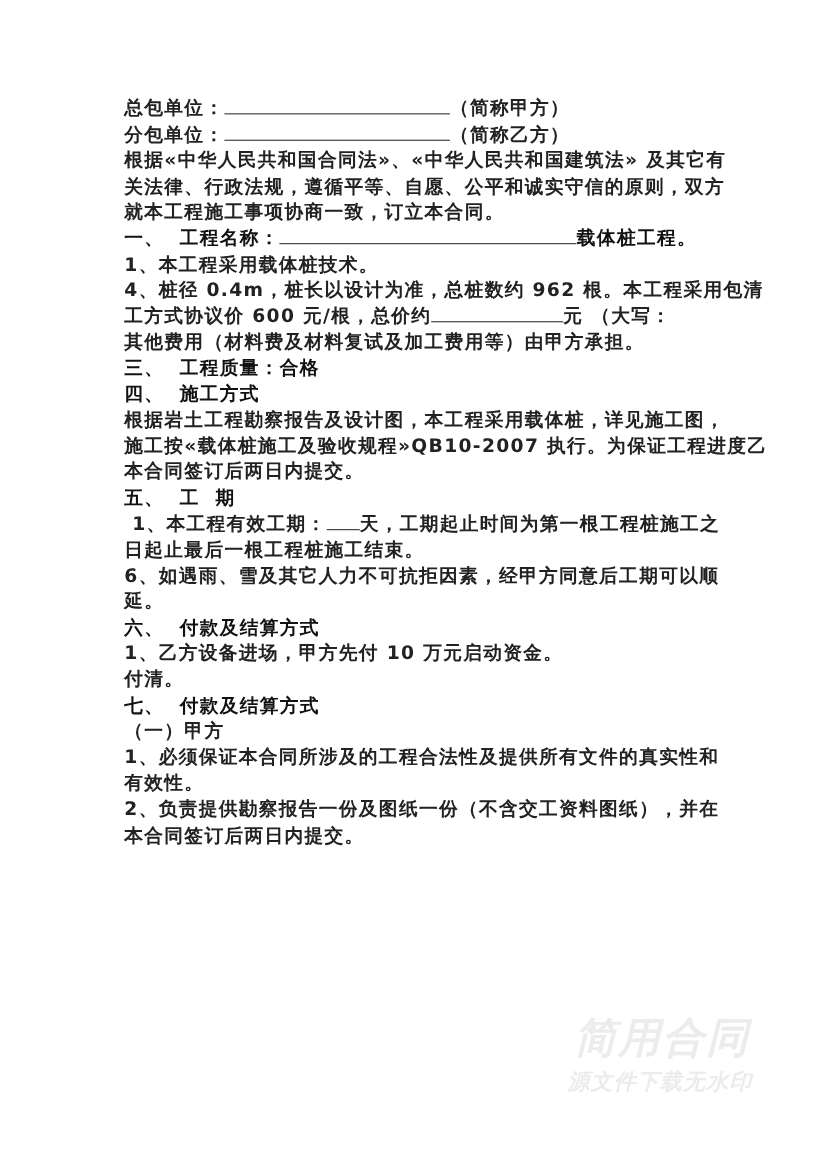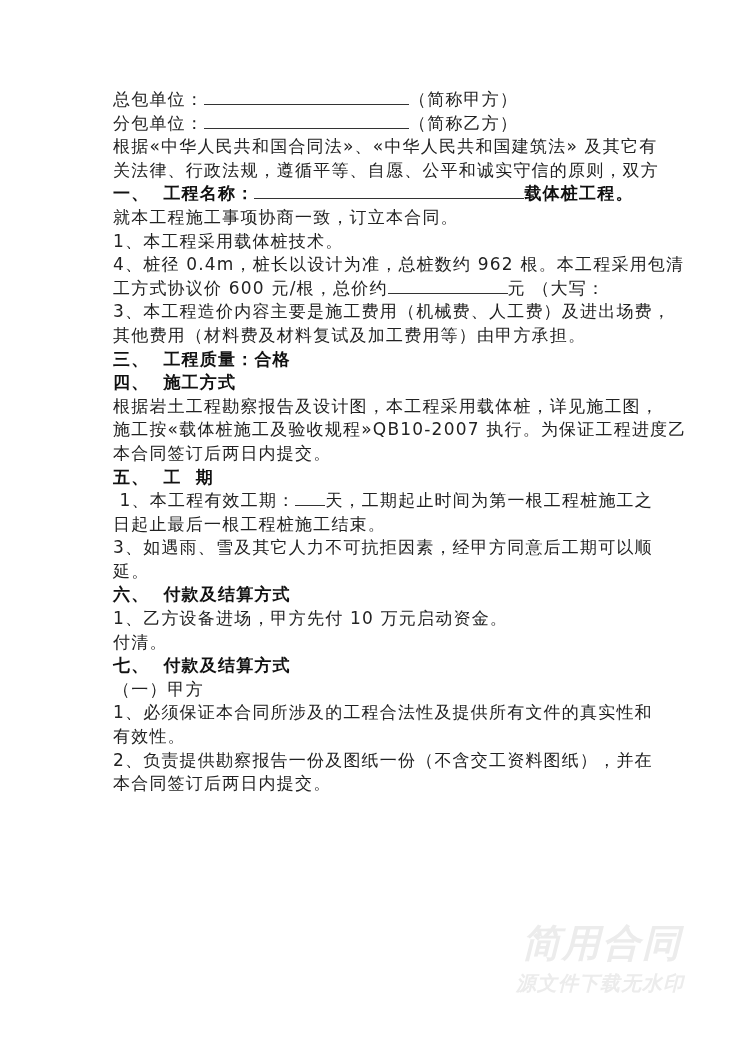--- a/index.html
+++ b/index.html
@@ -1,71 +1,70 @@
 <!DOCTYPE html>
 <html><head>
 <meta charset="utf-8">
 <style>
   html, body { margin: 0; padding: 0; background: #ffffff; }
   body { width: 742px; height: 1049px; position: relative; overflow: hidden;
          font-family: "DejaVu Sans", "Liberation Sans", sans-serif; color: #222; }
   .page { position: absolute; left: 113px; top: 88px; width: 520px; }
-  .line { font-size: 17px; line-height: 23.6px; height: 23.6px; white-space: nowrap; letter-spacing: 1.2px; }
+  .line { font-size: 17px; line-height: 23.6px; height: 23.6px; white-space: nowrap; letter-spacing: 1.2px; font-weight: bold; }
   .bold { font-weight: bold; color: #111; }
   .blank { display: inline-block; border-bottom: 1.2px solid #333; vertical-align: baseline; height: 14px; }
   .wm { position: absolute; right: 60px; color: #ececec; font-weight: bold; font-style: italic; white-space: nowrap; }
   .wm1 { top: 918px; font-size: 38px; letter-spacing: 2px; right: 60px; }
   .wm2 { top: 970px; font-size: 20px; letter-spacing: 1px; right: 58px; }
   .sec-gap { display:inline-block; width: 14px; }
 </style>
 </head>
 <body>
 
 <div class="page">
   <div class="line">
     <span>总包单位：</span><span class="blank" style="width:205px"></span><span>（简称甲方）</span>
   </div>
   <div class="line">
     <span>分包单位：</span><span class="blank" style="width:205px"></span><span>（简称乙方）</span>
   </div>
   <div class="line">根据«中华人民共和国合同法»、«中华人民共和国建筑法» 及其它有</div>
   <div class="line">关法律、行政法规，遵循平等、自愿、公平和诚实守信的原则，双方</div>
+  <div class="line">就本工程施工事项协商一致，订立本合同。</div>
+
   <div class="line bold">
     <span>一、</span><span class="sec-gap"></span><span>工程名称：</span><span class="blank" style="width:270px"></span><span>载体桩工程。</span>
   </div>
-
-  <div class="line">就本工程施工事项协商一致，订立本合同。</div>
 
   <div class="line">1、本工程采用载体桩技术。</div>
   <div class="line">4、桩径 0.4m，桩长以设计为准，总桩数约 962 根。本工程采用包清</div>
   <div class="line">
     <span>工方式协议价  600  元/根，总价约</span><span class="blank" style="width:120px"></span><span>元  （大写：</span>
   </div>
-  <div class="line">3、本工程造价内容主要是施工费用（机械费、人工费）及进出场费，</div>
   <div class="line">其他费用（材料费及材料复试及加工费用等）由甲方承担。</div>
 
   <div class="line bold">
     <span>三、</span><span class="sec-gap"></span><span>工程质量：合格</span>
   </div>
 
   <div class="line bold">
     <span>四、</span><span class="sec-gap"></span><span>施工方式</span>
   </div>
   <div class="line">根据岩土工程勘察报告及设计图，本工程采用载体桩，详见施工图，</div>
   <div class="line">施工按«载体桩施工及验收规程»QB10-2007 执行。为保证工程进度乙</div>
   <div class="line">本合同签订后两日内提交。</div>
 
   <div class="line bold">
     <span>五、</span><span class="sec-gap"></span><span style="white-space:pre">工  期</span>
   </div>
   <div class="line">
     <span style="white-space:pre"> 1、本工程有效工期：</span><span class="blank" style="width:30px"></span><span>天，工期起止时间为第一根工程桩施工之</span>
   </div>
   <div class="line">日起止最后一根工程桩施工结束。</div>
-  <div class="line">3、如遇雨、雪及其它人力不可抗拒因素，经甲方同意后工期可以顺</div>
+  <div class="line">6、如遇雨、雪及其它人力不可抗拒因素，经甲方同意后工期可以顺</div>
   <div class="line">延。</div>
 
   <div class="line bold">
     <span>六、</span><span class="sec-gap"></span><span>付款及结算方式</span>
   </div>
   <div class="line">1、乙方设备进场，甲方先付 10 万元启动资金。</div>
   <div class="line">付清。</div>
 
   <div class="line bold">
     <span>七、</span><span class="sec-gap"></span><span>付款及结算方式</span>

